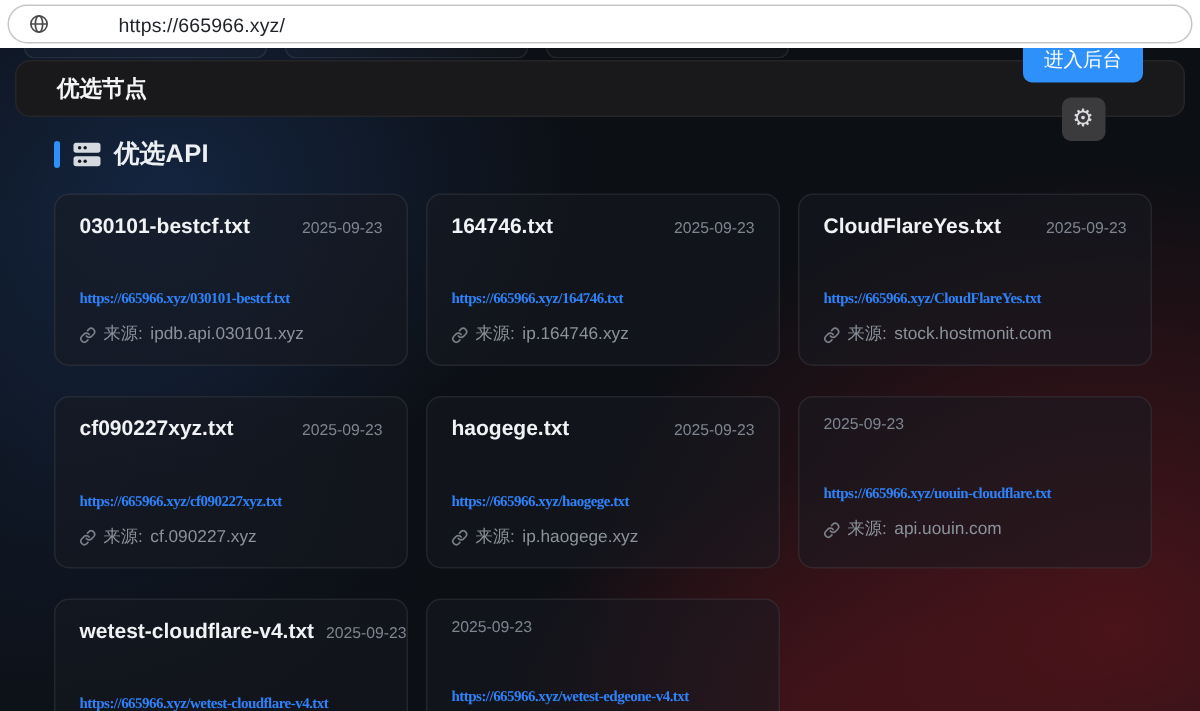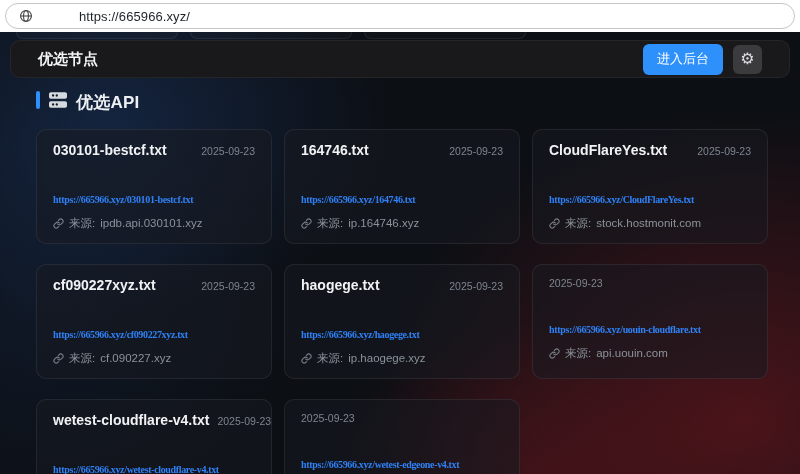--- a/index.html
+++ b/index.html
@@ -38,33 +38,33 @@
     border-radius:0 0 9px 9px;
   }
 
   
   .topbar {
     position:relative; margin:8px 10px 12px; height:38px;
     background:#19191b; border:1px solid rgba(255,255,255,0.055);
     border-radius:10px; display:flex; align-items:center; padding:0 27px;
   }
   .topbar-title { font-size:15px; font-weight:bold; color:#f2f4f6; }
-  .topbar-actions { margin-left:auto; display:flex; align-items:center; gap:10px; }
+  .topbar-actions { margin-left:auto; display:flex; align-items:center; gap:10px;flex-direction:column; }
   .admin-btn {
     background:var(--accent,#2e90fa); color:#fff; border:none; cursor:pointer;
     font-family:inherit; font-size:13px; padding:6.5px 14px; border-radius:6px;
   }
   .gear-btn {
     width:29px; height:29px; border:none; cursor:pointer; border-radius:6px;
     background:#3b3b3e; color:#d9dbde; font-size:16px; line-height:1;
     display:flex; align-items:center; justify-content:center;
   }
 
   
-  .section-head { display:flex; align-items:flex-start; gap:8px; margin:13px 36px 0; }
+  .section-head { display:flex; align-items:center; gap:8px; margin:13px 36px 0; }
   .accent-bar { width:4px; height:18px; border-radius:2px; background:var(--accent,#2e90fa); }
   .server-icon { width:20px; height:18px; }
   .section-title { font-size:17px; font-weight:bold; color:#edf0f3; letter-spacing:0.2px; }
 
   
   .cards {
     display:grid; grid-template-columns:repeat(3,1fr);
     column-gap:12px; row-gap:20px; margin:15px 32px 0 36px;
   }
   .card {

